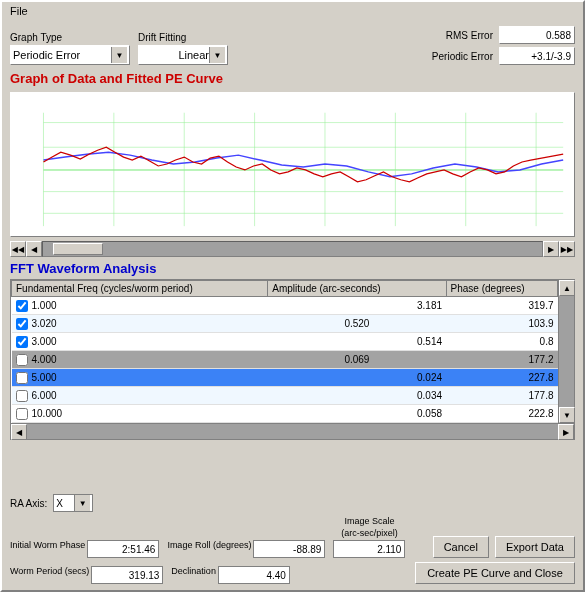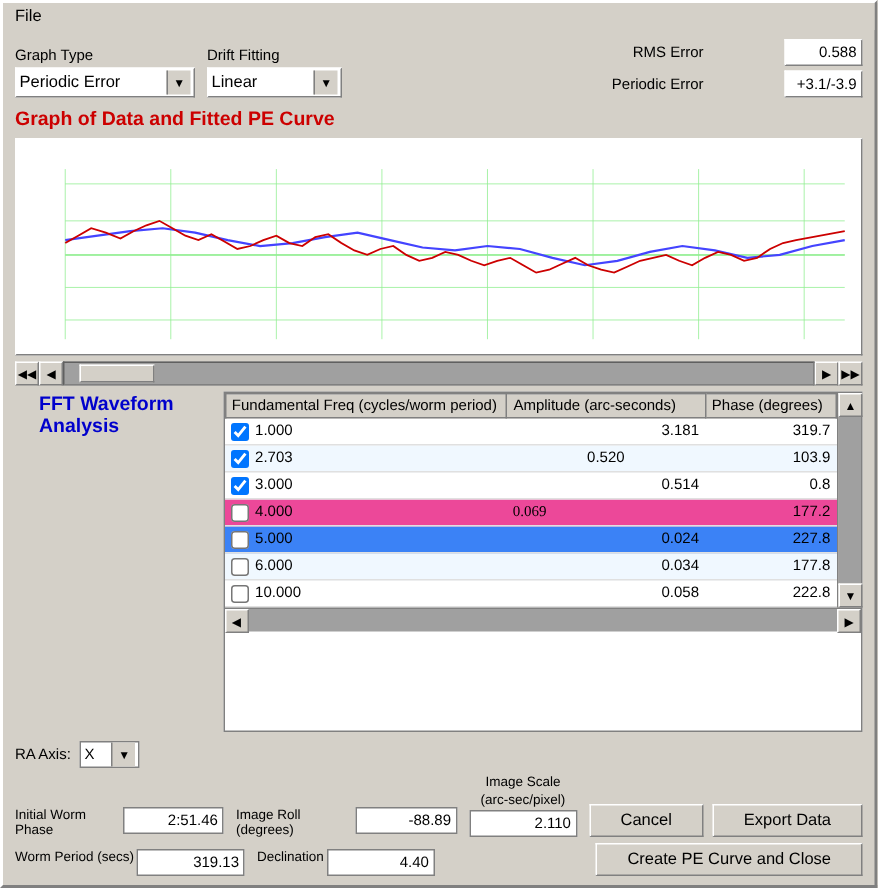--- a/index.html
+++ b/index.html
@@ -108,51 +108,51 @@
       display: flex;
       align-items: center;
       justify-content: center;
       font-size: 8px;
     }
     .combo-graph-type {
       width: 120px;
     }
     .combo-drift {
       width: 90px;
+      justify-content: flex-end;
     }
     .rms-section {
       margin-left: auto;
       display: flex;
       flex-direction: column;
       gap: 3px;
     }
     .rms-row {
       display: flex;
       align-items: center;
       gap: 6px;
     }
     .rms-label {
       font-size: 10px;
       text-align: right;
       min-width: 80px;
     }
     .rms-value {
-      width: 52px;
+      width: 76px;
       height: 18px;
       background: white;
       border: 1px solid #808080;
       border-top-color: #ffffff;
       border-left-color: #ffffff;
       text-align: right;
       padding-right: 3px;
       font-size: 10px;
       display: flex;
       align-items: center;
       justify-content: flex-end;
-      margin-left: 48px;
     }
     .graph-title {
       color: #cc0000;
       font-weight: bold;
       font-size: 13px;
       margin: 2px 0;
     }
     .graph-container {
       border: 1px solid #808080;
       border-top-color: #ffffff;
@@ -213,22 +213,22 @@
       top: 1px;
       width: 50px;
       height: 12px;
       background: #d4d0c8;
       border: 1px solid #808080;
       border-top-color: #ffffff;
       border-left-color: #ffffff;
     }
     .fft-section {
       display: flex;
+      flex-direction: column;
       flex: 1;
-      margin-left: 16px;
     }
     .fft-title {
       color: #0000cc;
       font-weight: bold;
       font-size: 13px;
       margin-bottom: 3px;
     }
     .fft-table {
       width: 100%;
       border-collapse: collapse;
@@ -325,21 +325,21 @@
     .btn-row {
       display: flex;
       gap: 6px;
     }
     .btn {
       height: 22px;
       background: #d4d0c8;
       border: 1px solid #808080;
       border-top-color: #ffffff;
       border-left-color: #ffffff;
-      padding: 0 20px;
+      padding: 0 10px;
       cursor: pointer;
       font-size: 11px;
       display: flex;
       align-items: center;
       justify-content: center;
       white-space: nowrap;
     }
   </style>
 </head>
 <body>
@@ -437,44 +437,44 @@
                       <span>1.000</span>
                     </div>
                   </td>
                   <td style="text-align: right;">3.181</td>
                   <td style="text-align: right;">319.7</td>
                 </tr>
                 <tr style="background: rgb(240, 248, 255);">
                   <td>
                     <div class="checkbox-cell">
                       <input type="checkbox" checked="" style="">
-                      <span>2.703</span>
+                      <span>3.020</span>
                     </div>
                   </td>
                   <td style="text-align: center;">0.520</td>
                   <td style="text-align: right;">103.9</td>
                 </tr>
                 <tr style="background: white;">
                   <td>
                     <div class="checkbox-cell">
                       <input type="checkbox" checked="" style="">
                       <span>3.000</span>
                     </div>
                   </td>
                   <td style="text-align: right;">0.514</td>
                   <td style="text-align: right;">0.8</td>
                 </tr>
-                <tr style="background: #ec4899;">
+                <tr style="background: #a3a3a3;">
                   <td>
                     <div class="checkbox-cell">
                       <input type="checkbox" style="">
                       <span>4.000</span>
                     </div>
                   </td>
-                  <td style="text-align: left; font-family: Liberation Serif, serif;">0.069</td>
+                  <td style="text-align: center;">0.069</td>
                   <td style="text-align: right;">177.2</td>
                 </tr>
                 <tr style="background: #3b82f6;">
                   <td>
                     <div class="checkbox-cell">
                       <input type="checkbox" style="">
                       <span>5.000</span>
                     </div>
                   </td>
                   <td style="text-align: right;">0.024</td>

